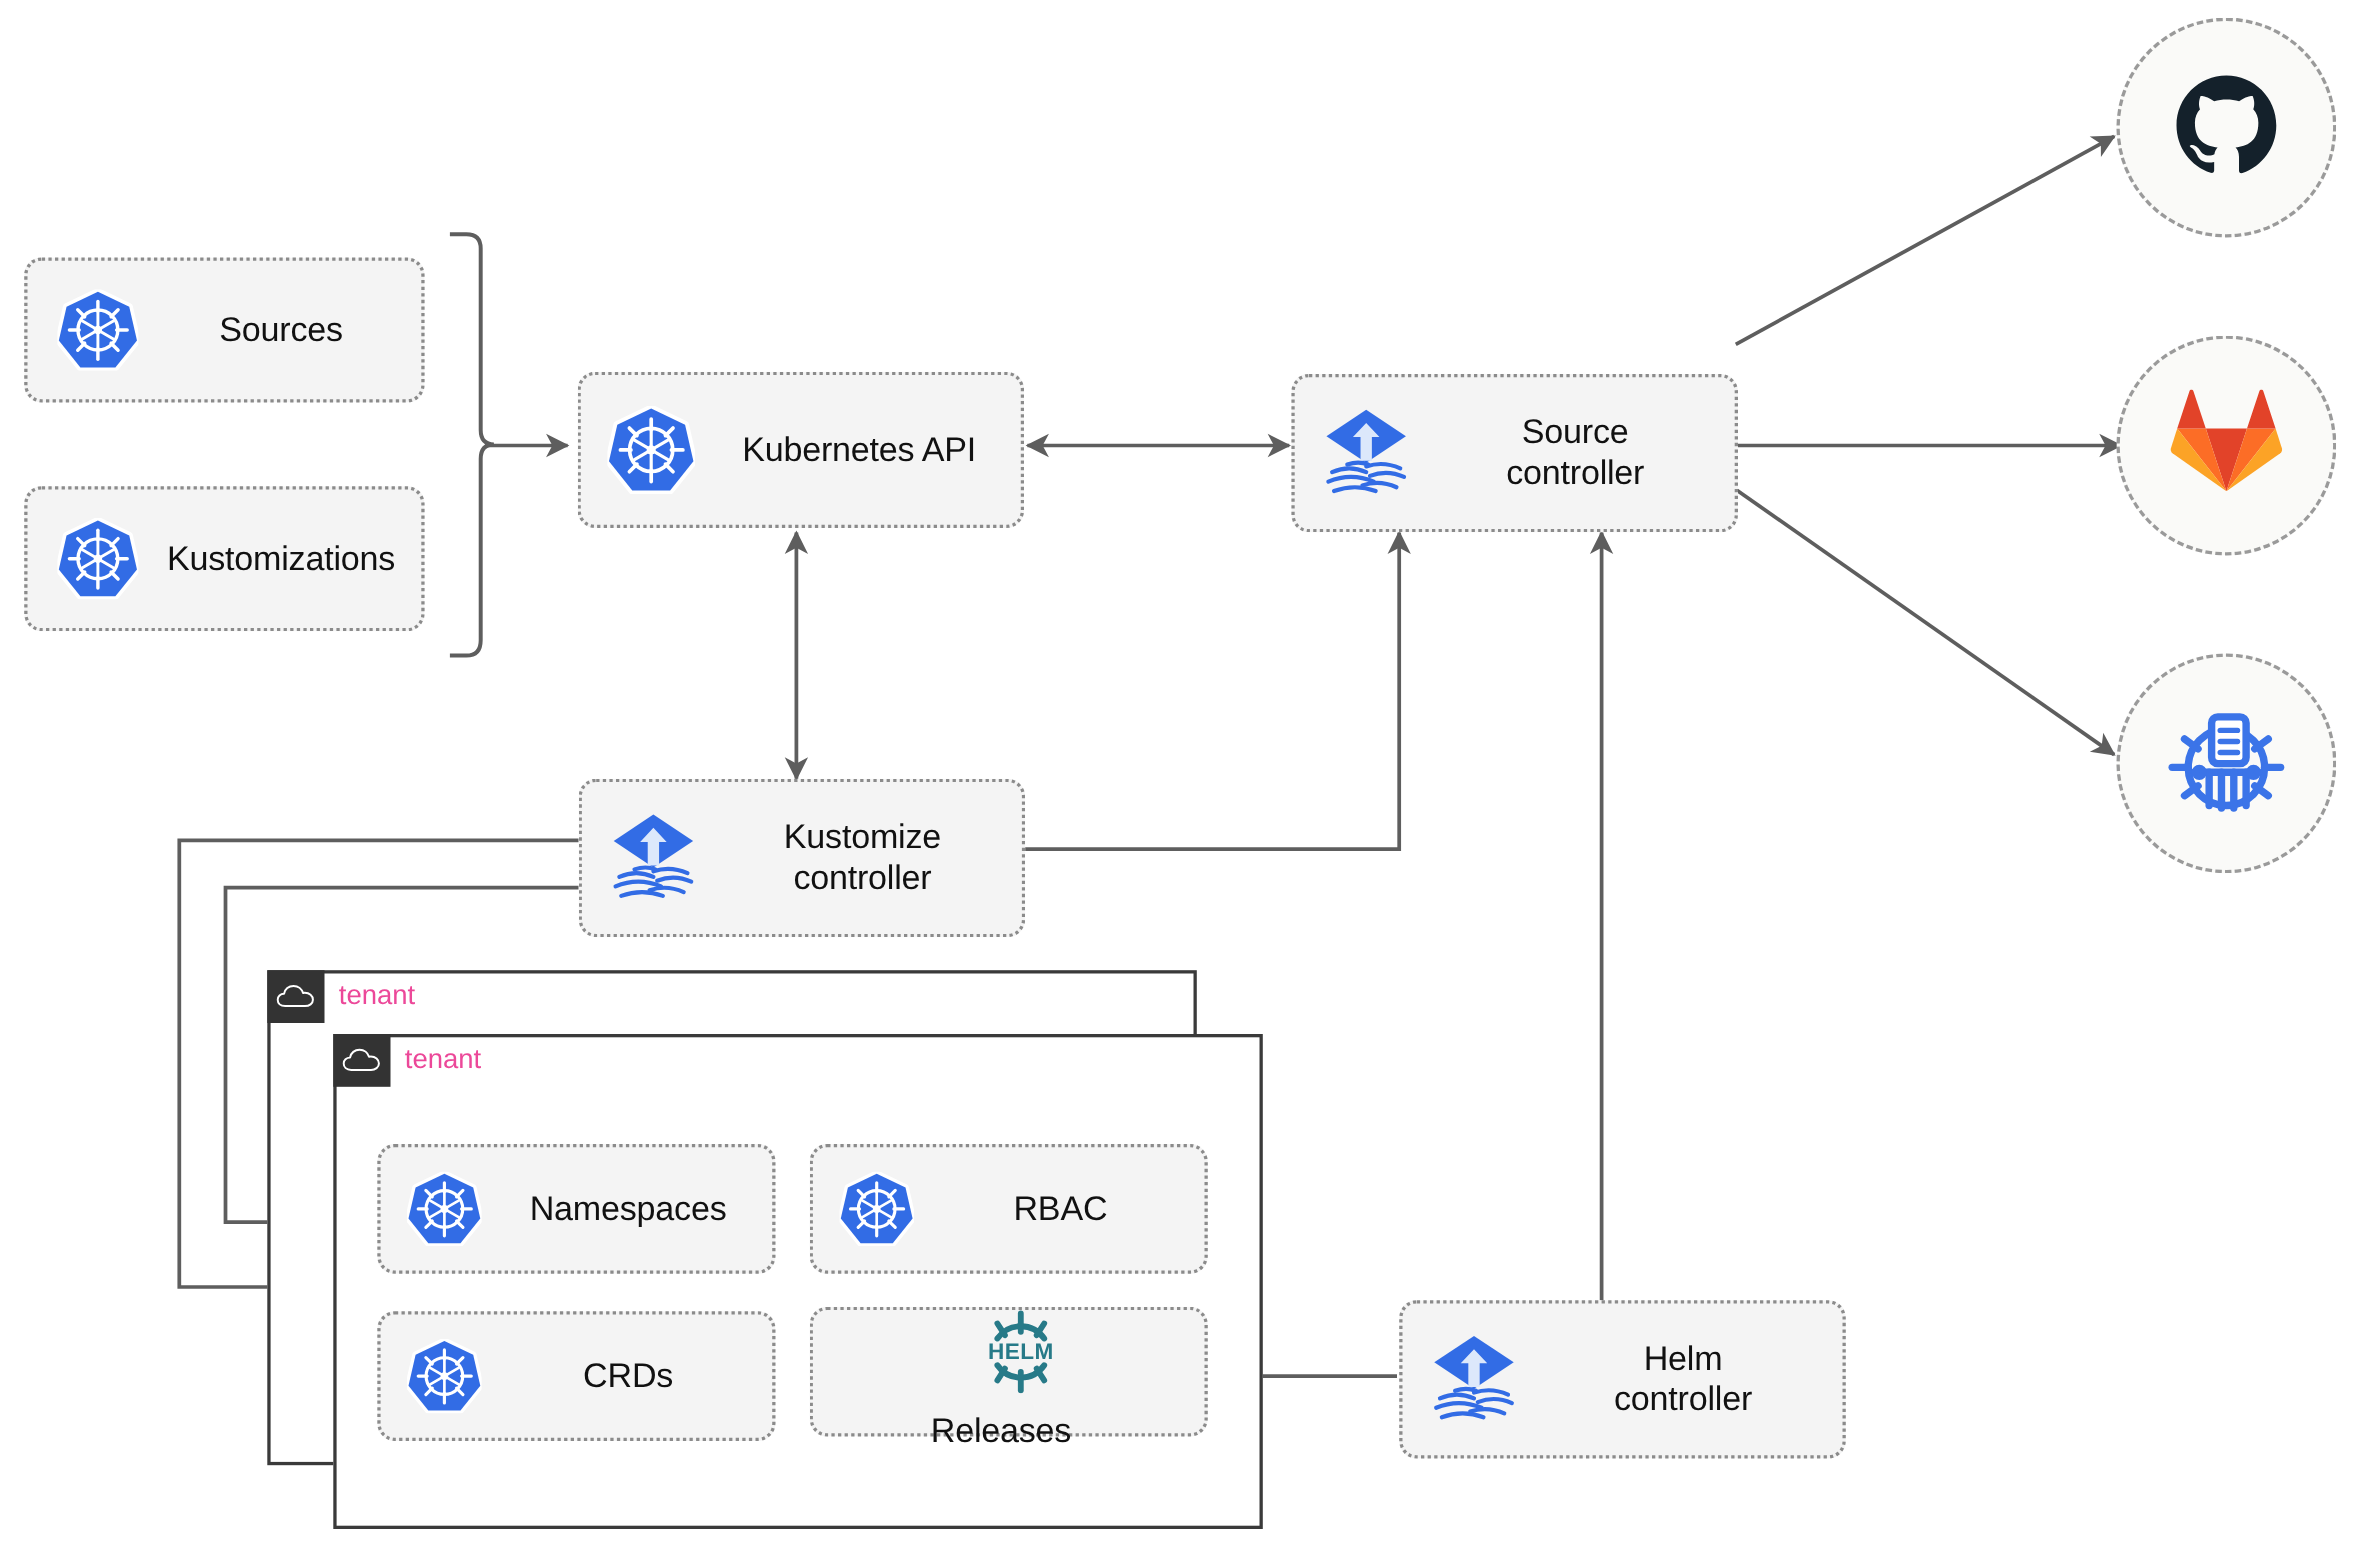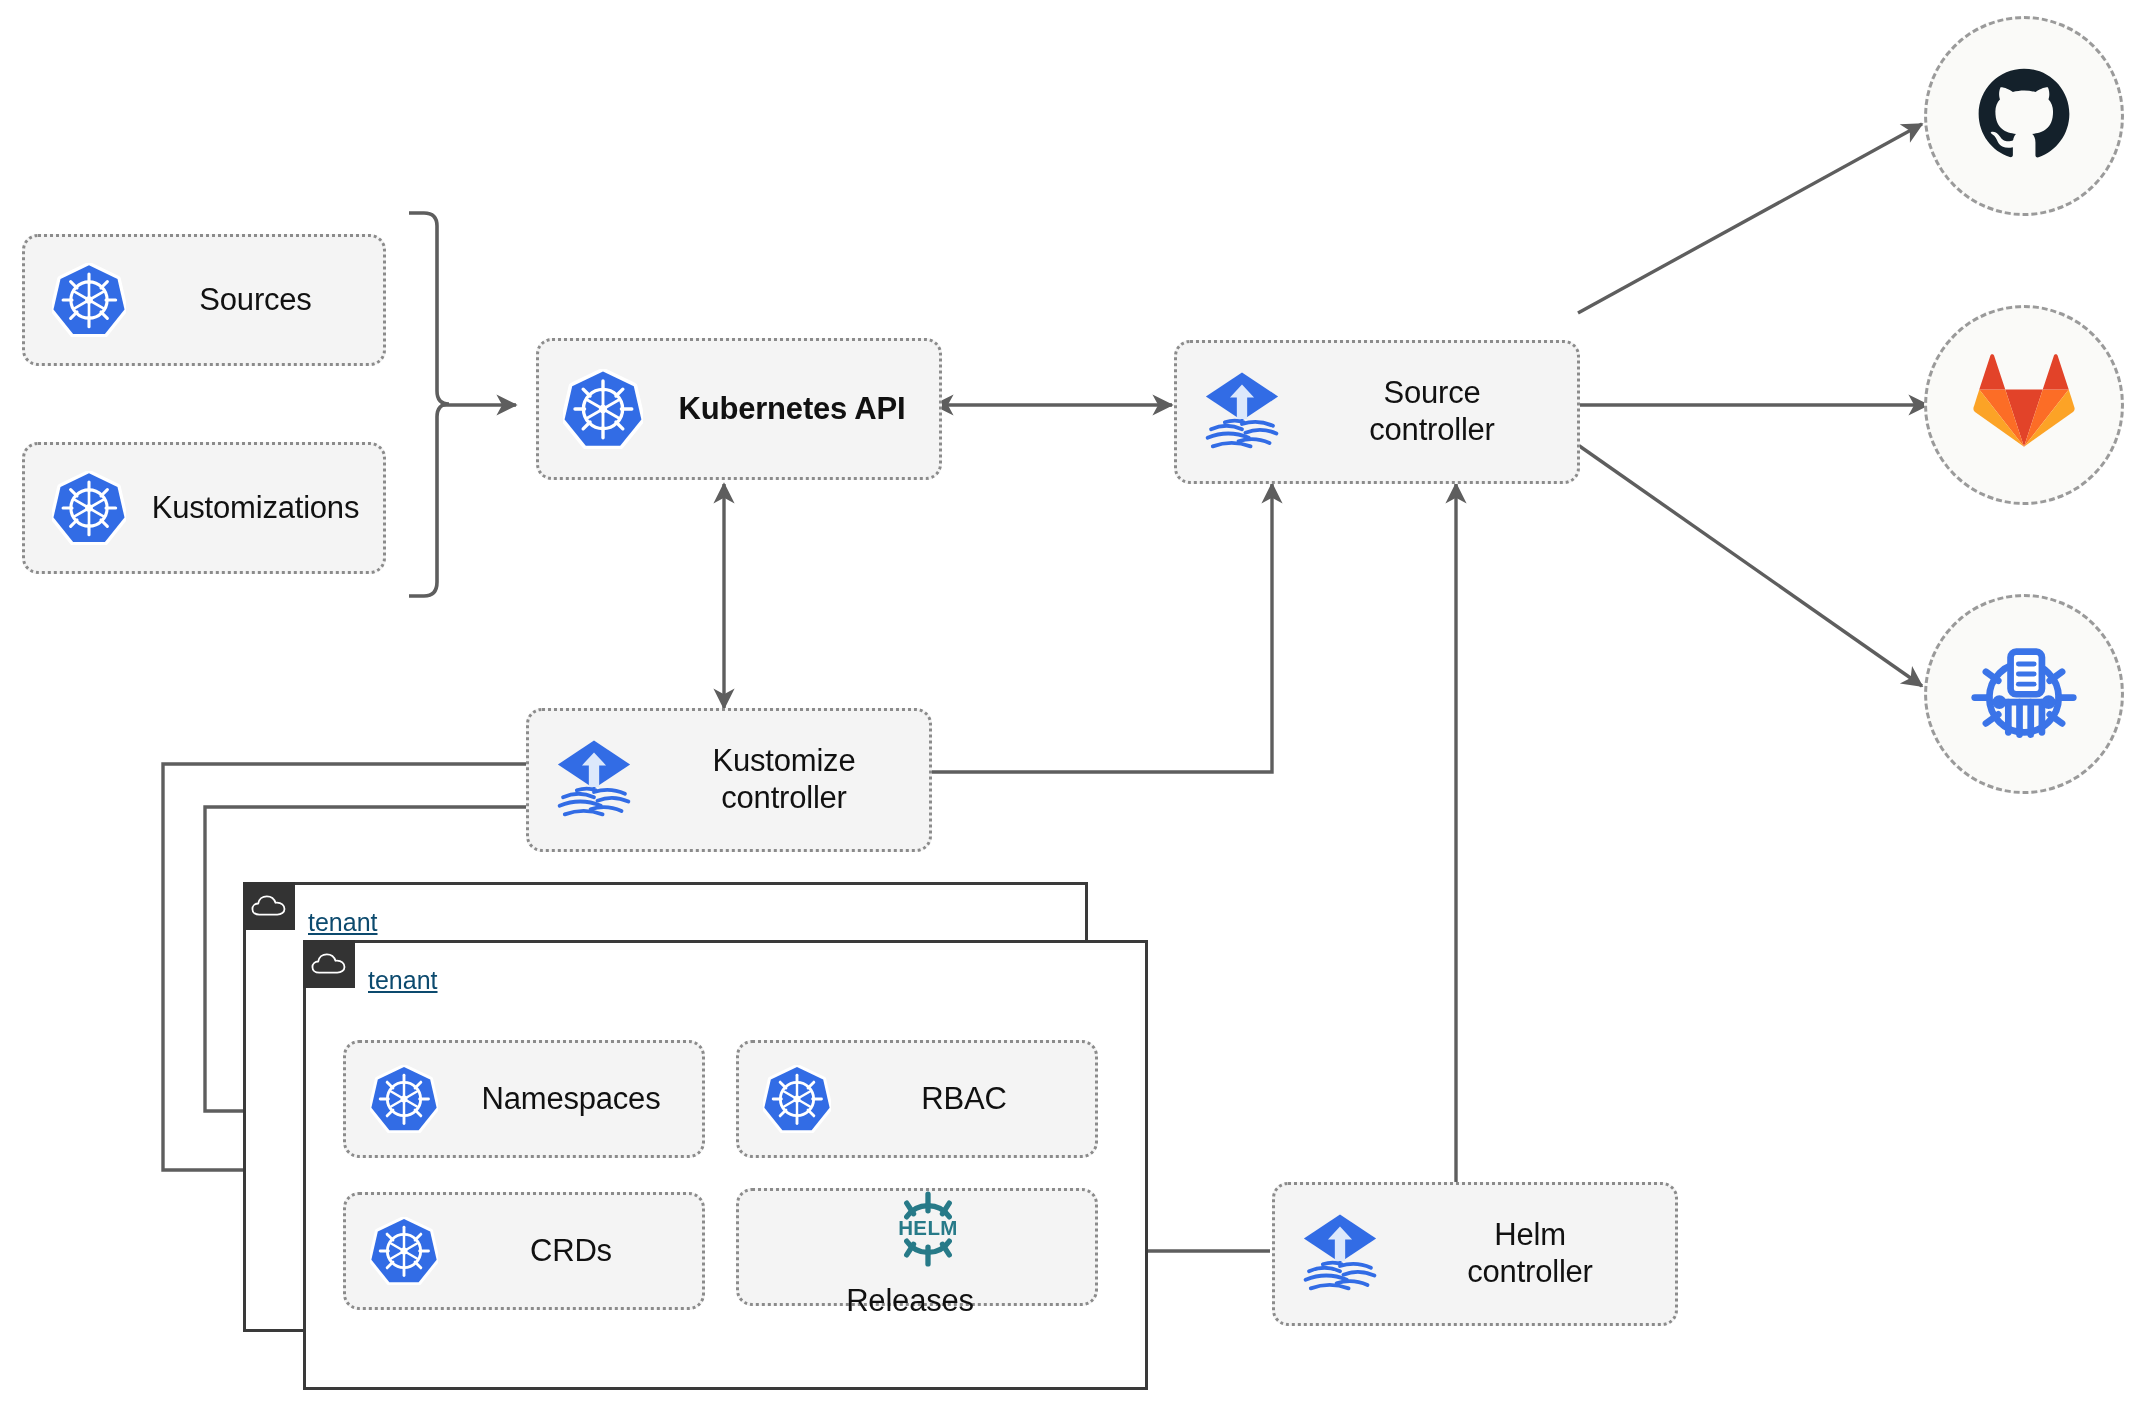--- a/index.html
+++ b/index.html
@@ -69,24 +69,23 @@
     top: -3px;
     height: 48px;
     background: #333333;
     display: flex;
     align-items: center;
     justify-content: center;
     width: 52px;
   }
   .tenant-name {
     position: absolute;
-    top: 23px;
+    top: 6px;
     font-size: 25px;
-    color: #0c4a6e;
-    text-decoration: underline;
+    color: #ec4899;
   }
 
   
   .provider {
     position: absolute;
     border-radius: 50%;
     background: #fafaf8;
     border: 3px dashed #9a9a9a;
     box-sizing: border-box;
     display: flex;
@@ -248,21 +247,21 @@
 
   <div class="card" style="left:22px; top:442px; width:364px; height:132px;align-items:center;">
     <span class="ic" style="width:74px;height:74px;margin-left:27px;">
       <svg width="74" height="74">
           <use href="#sym-k8s"></use>
         </svg>
     </span>
     <span class="lbl">Kustomizations</span>
   </div>
 
-  <div class="card" style="left:536px; top:338px; width:406px; height:142px;font-weight:bold;">
+  <div class="card" style="left:525px; top:338px; width:406px; height:142px;">
     <span class="ic" style="width:80px;height:80px;margin-left:24px;">
       <svg width="80" height="80">
           <use href="#sym-k8s"></use>
         </svg>
     </span>
     <span class="lbl">Kubernetes API</span>
   </div>
 
   <div class="card two-line" style="left:1174px; top:340px; width:406px; height:144px;">
     <span class="ic" style="width:86px;height:86px;margin-left:22px;">

